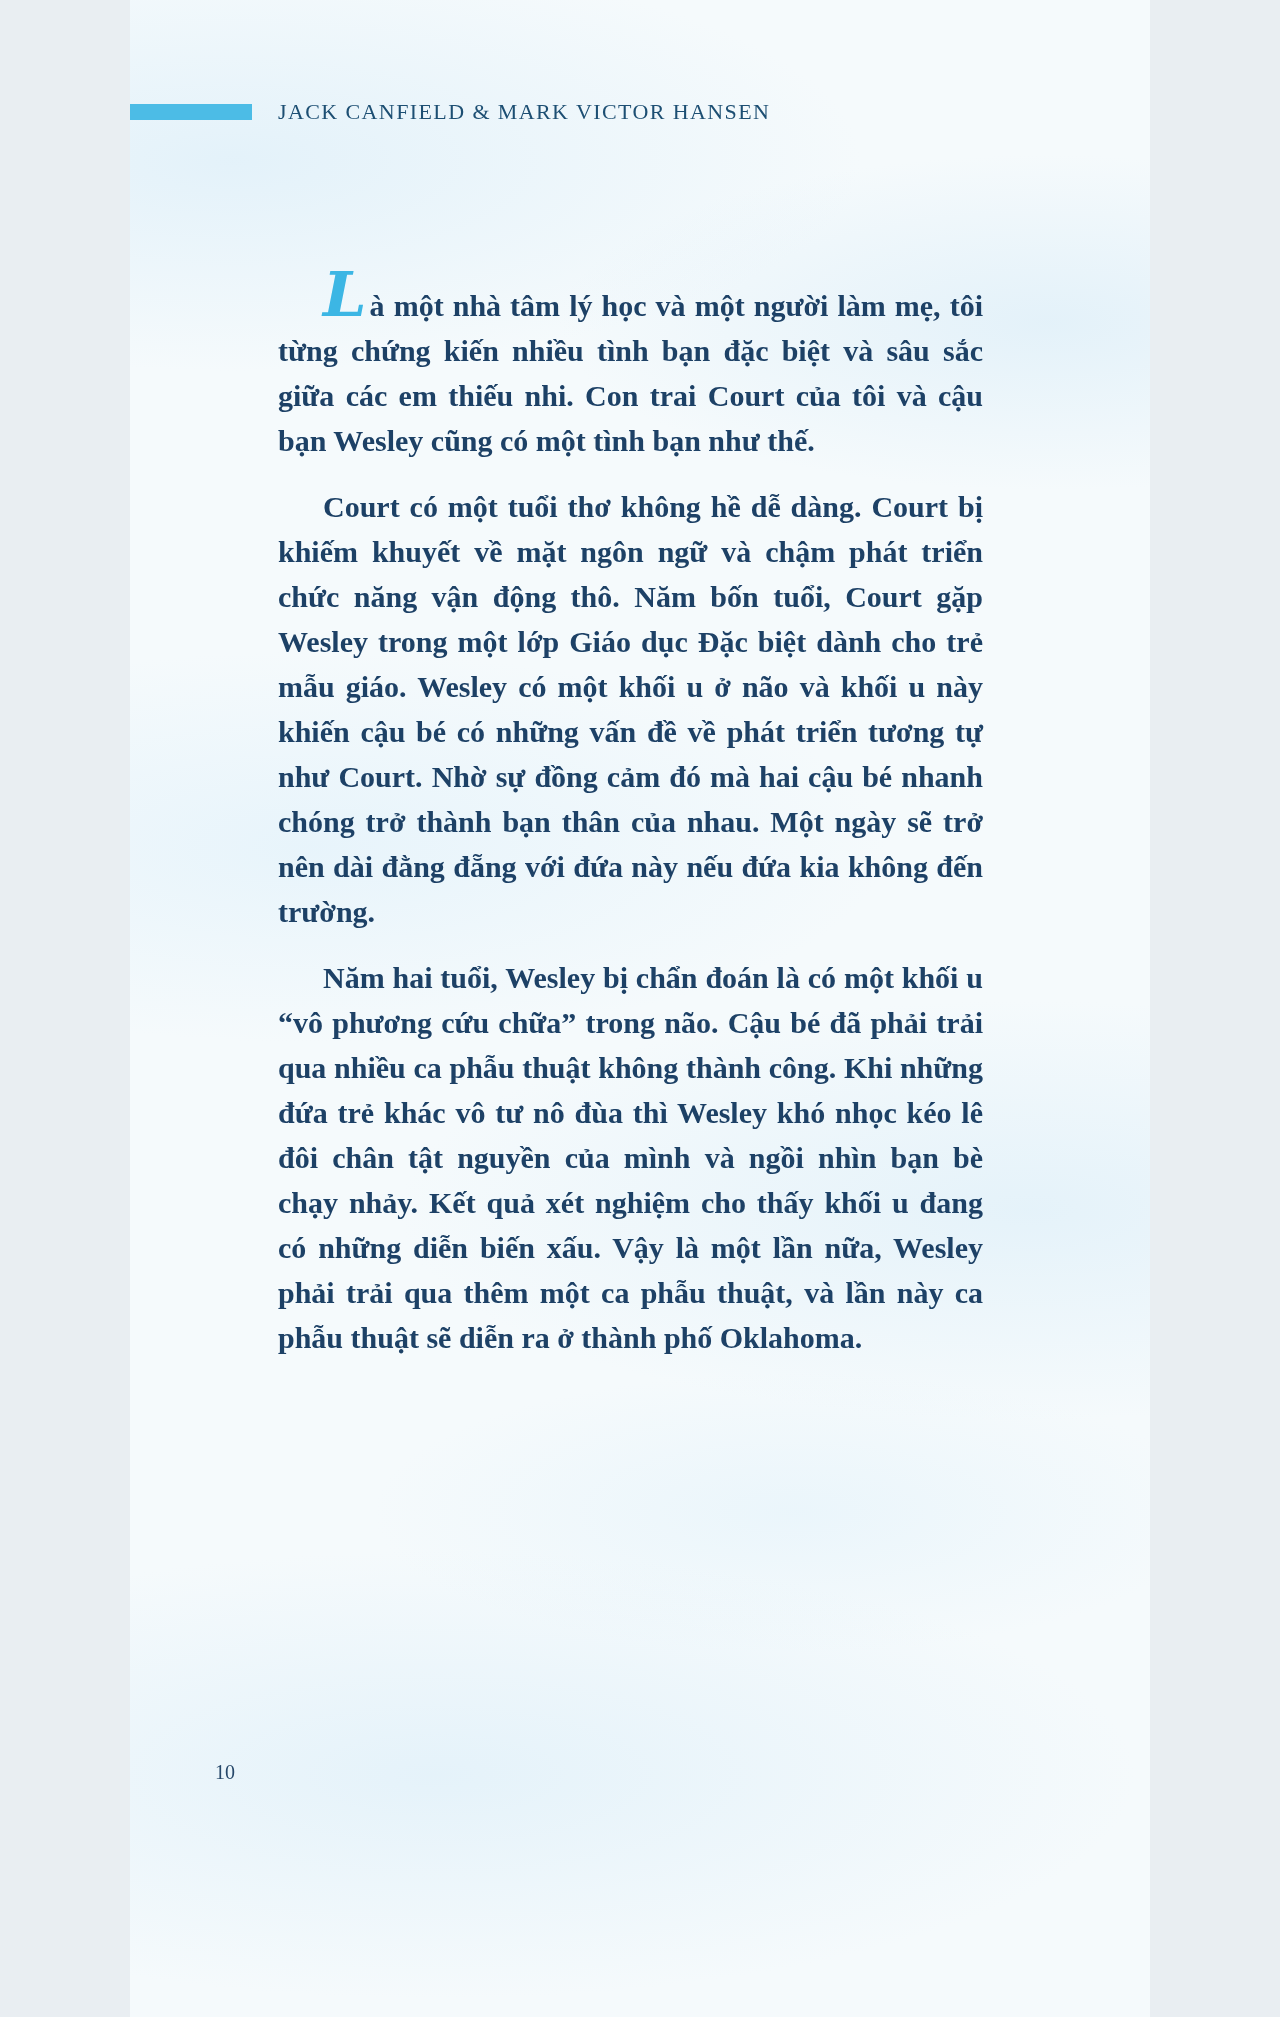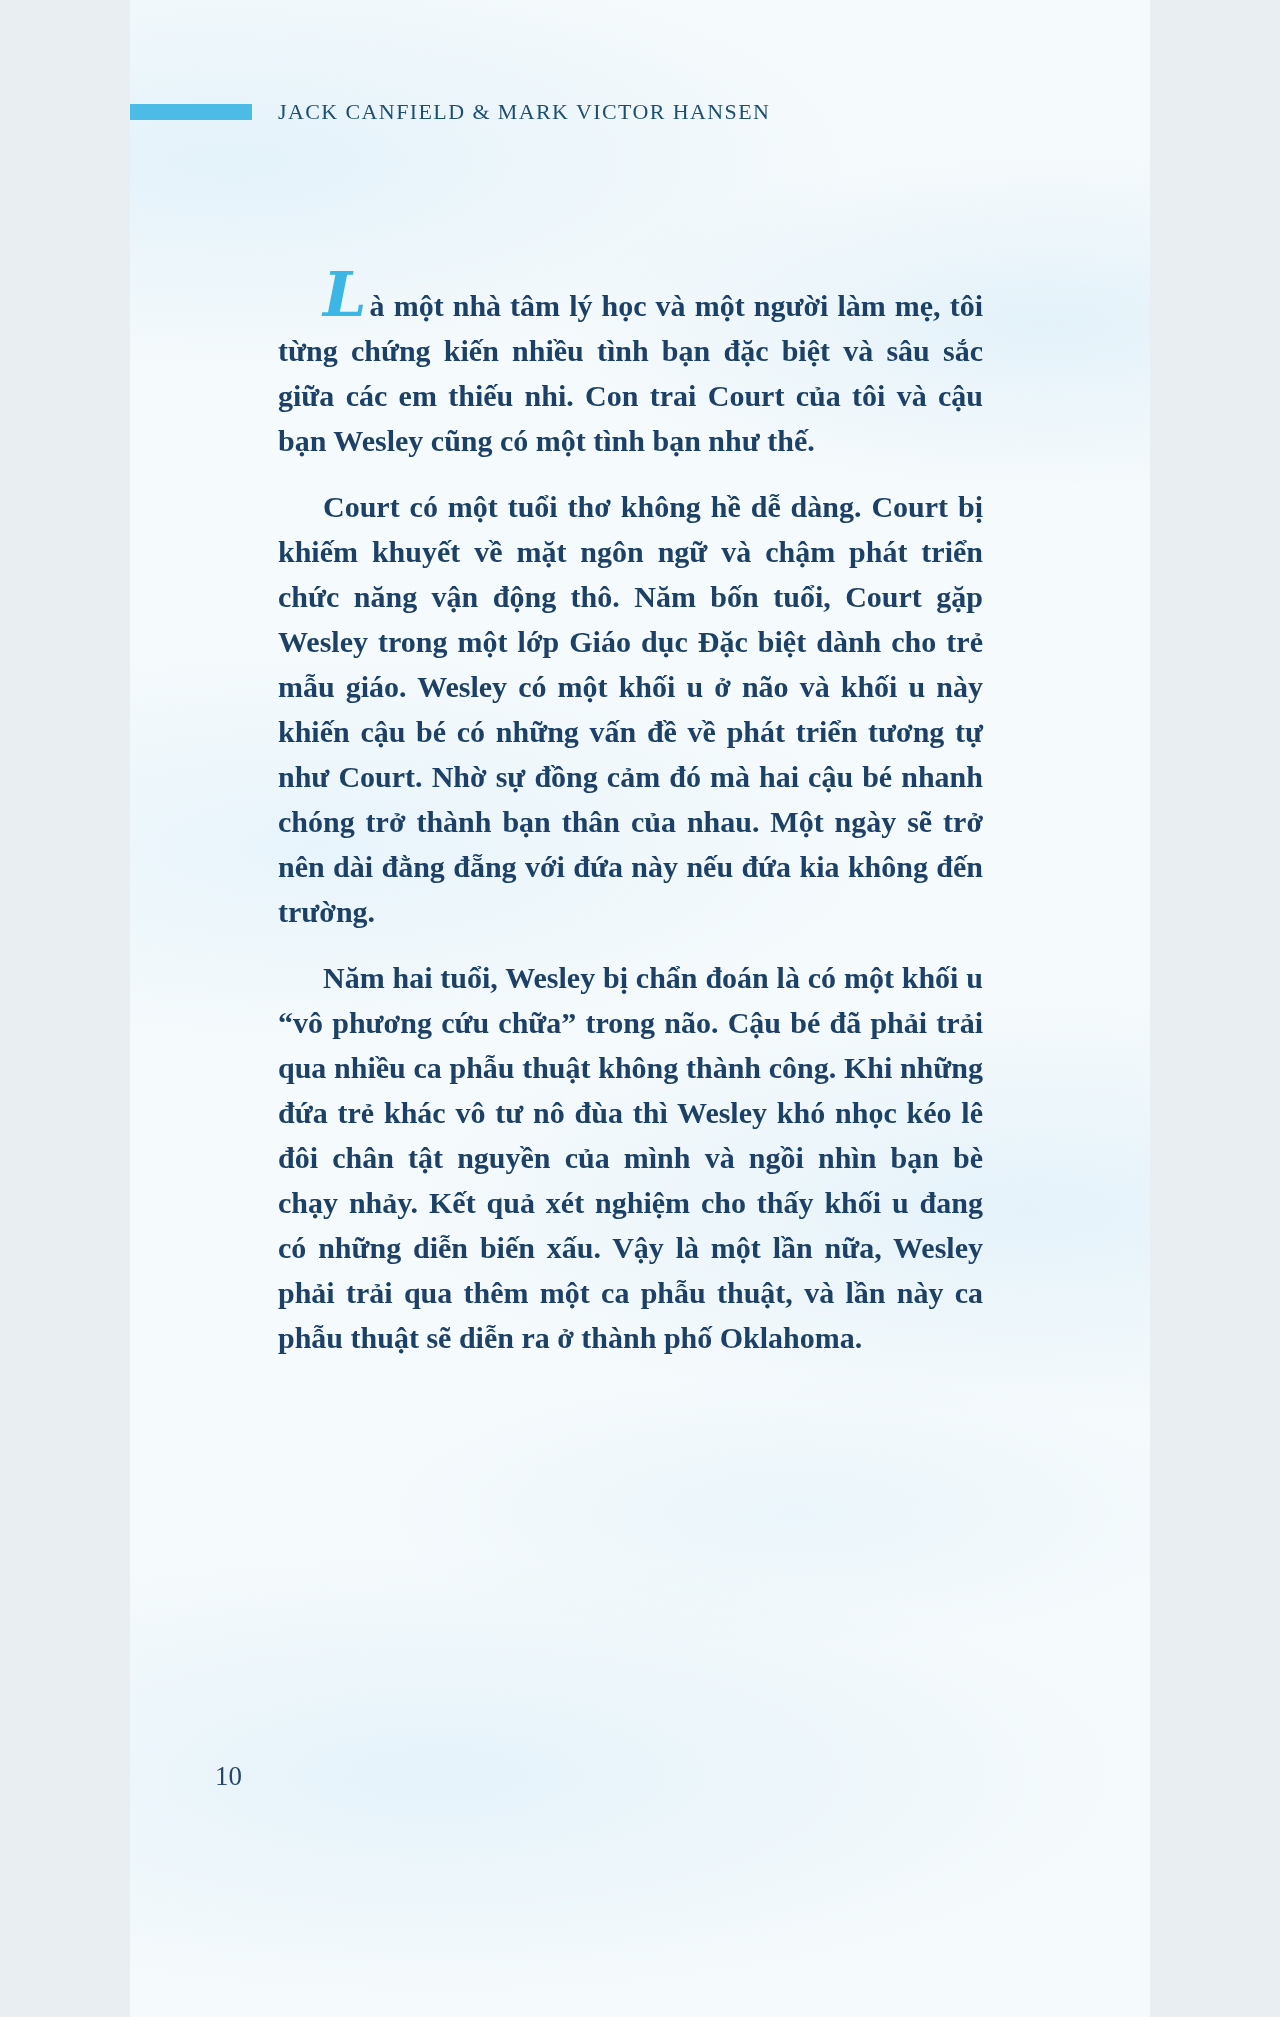--- a/index.html
+++ b/index.html
@@ -61,21 +61,21 @@
     font-size: 62px;
     line-height: 45px;
     color: #3cb6e4;
     padding-right: 3px;
     vertical-align: baseline;
   }
   .page-number {
     position: absolute;
     top: 1761px;
     left: 85px;
-    font-size: 27px;
+    font-size: 20px;
     color: #27486a;
   }
   .copyright-note {
     position: absolute;
     top: 1983px;
     right: 30px;
     font-family: "Liberation Sans", sans-serif;
     font-size: 17px;
     color: #a9aaac;
     margin-top: 44px;

